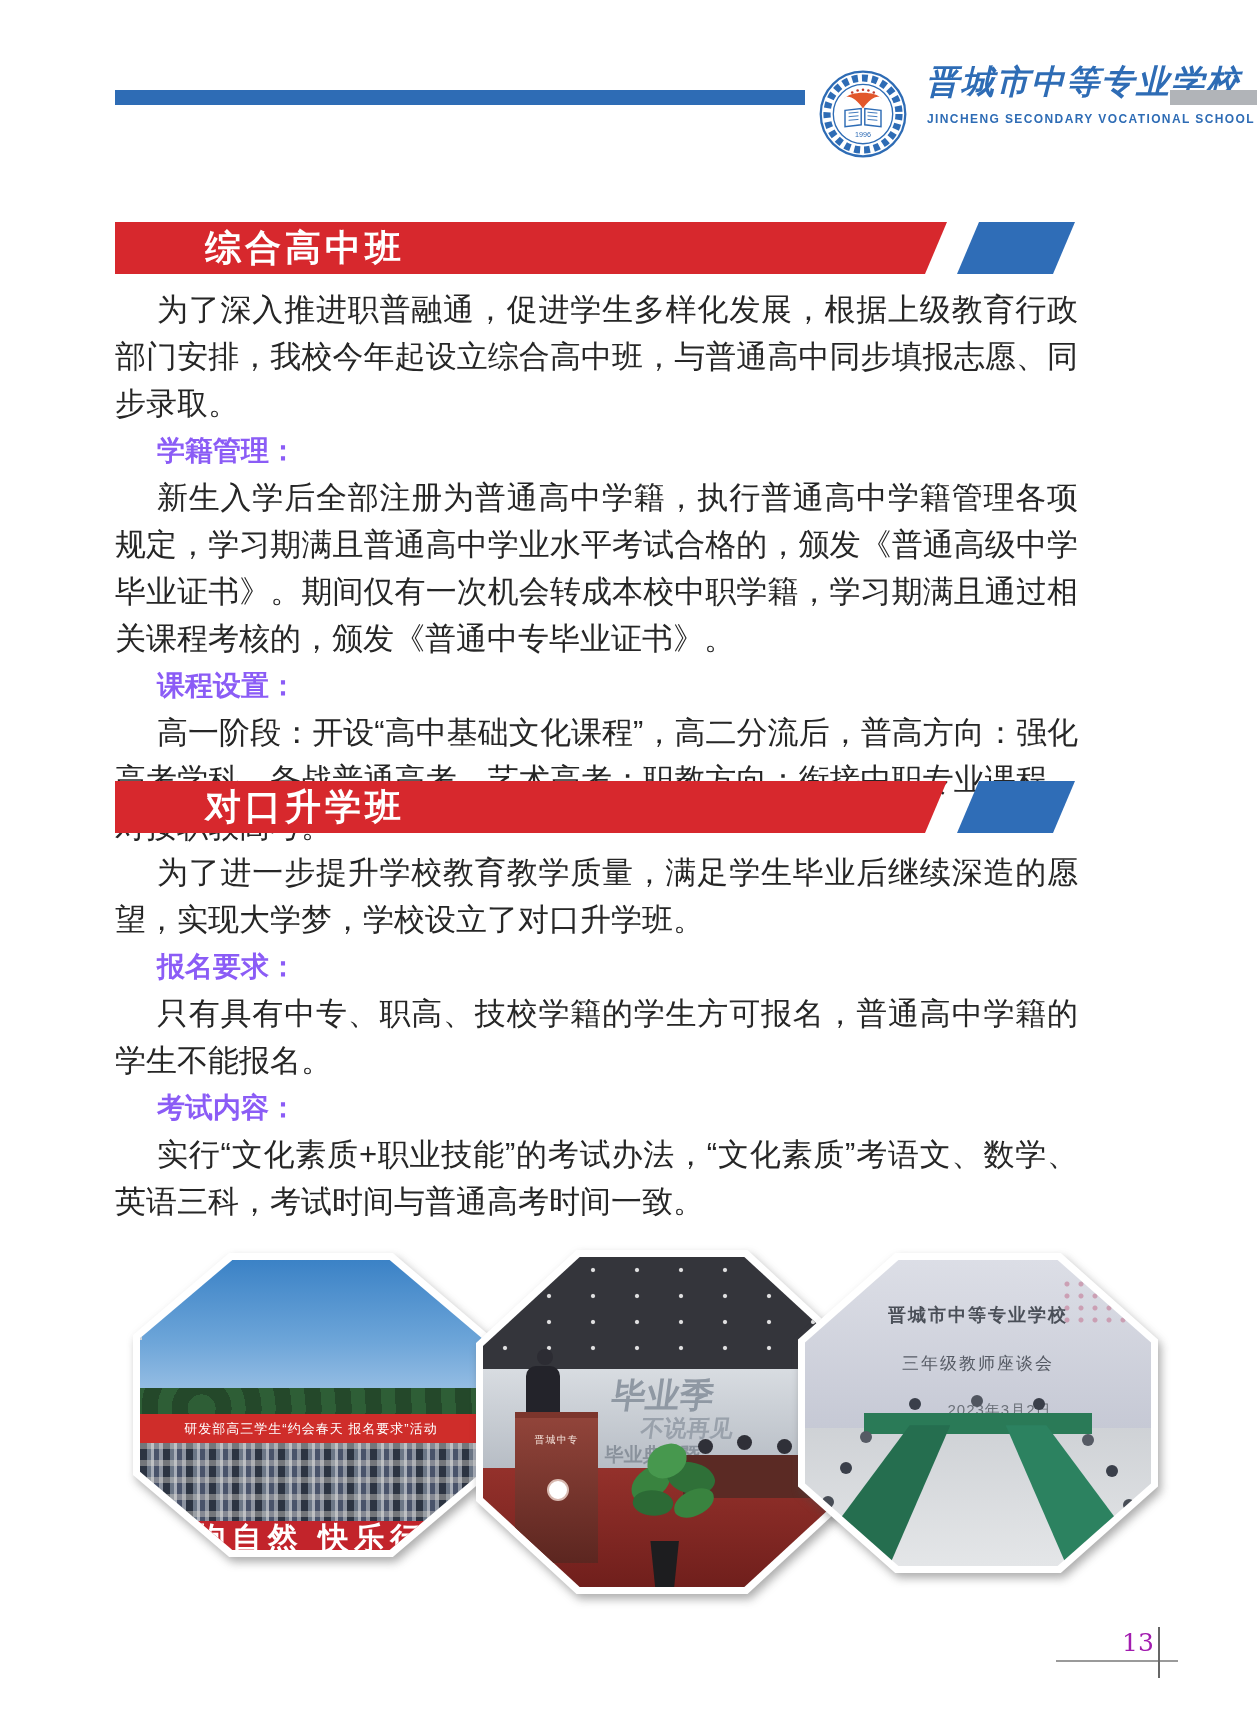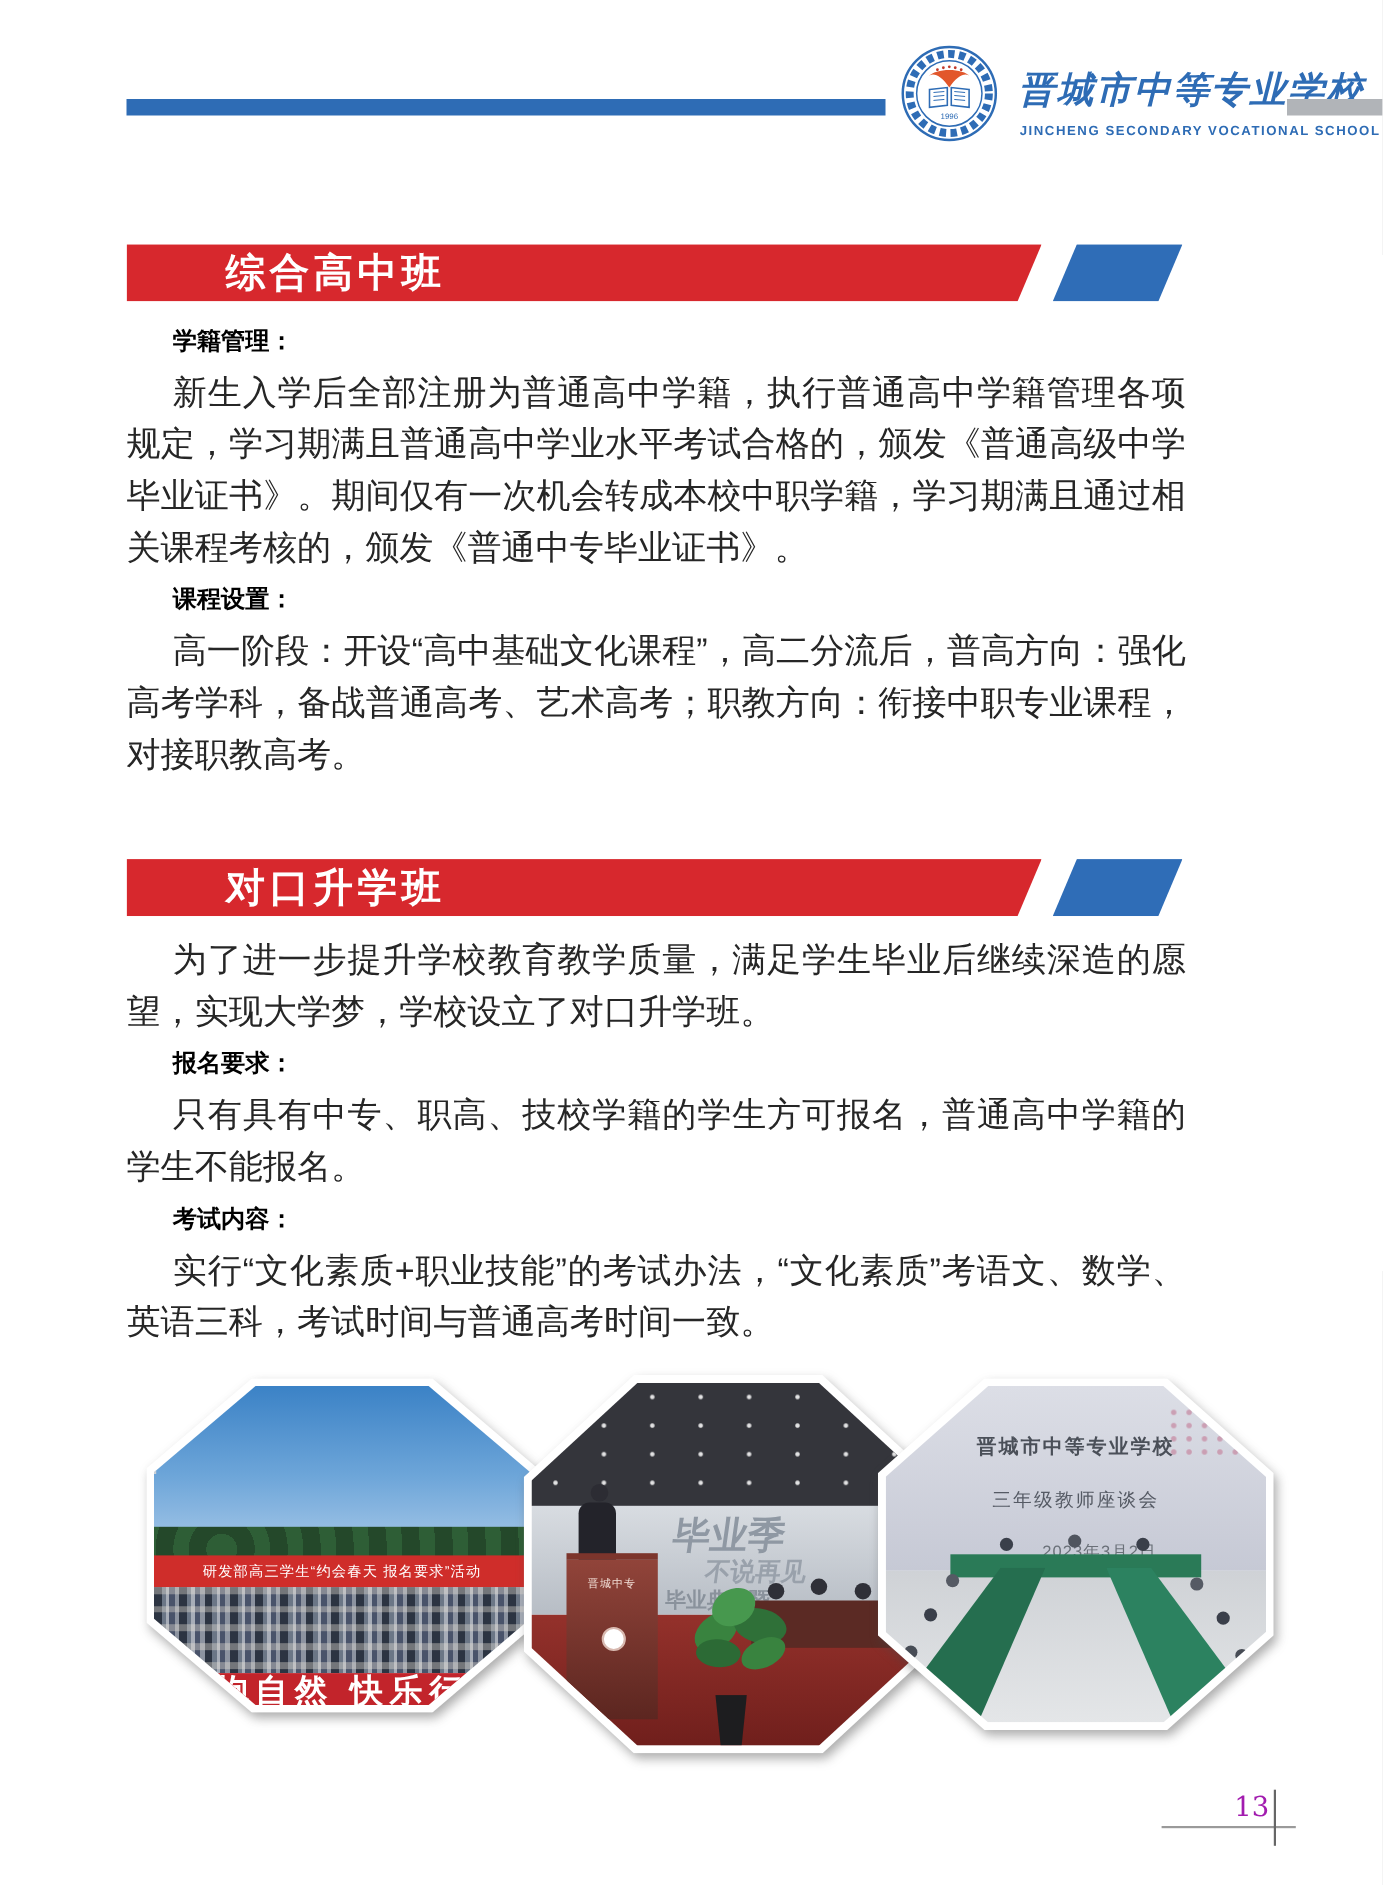--- a/index.html
+++ b/index.html
@@ -3,40 +3,40 @@
 <meta charset="utf-8">
 <style>
   html,body{margin:0;padding:0;background:#e9e9e9;}
   .page{position:relative;width:1257px;height:1714px;margin:0 auto;background:#ffffff;
         font-family:"Liberation Sans",sans-serif;overflow:hidden;}
   .abs{position:absolute;}
 
   
   .top-blue-bar{left:115px;top:90px;width:690px;height:15px;background:#2e6cb5;}
   .top-gray-bar{left:1170px;top:90px;width:87px;height:15px;background:#b1b4b8;}
-  .logo{left:818px;top:39px;width:90px;height:92px;}
+  .logo{left:818px;top:68px;width:90px;height:92px;}
   .name-zh{left:926px;top:60px;width:330px;font-size:33px;font-weight:700;color:#2e6cb5;
            letter-spacing:2px;font-family:"Liberation Serif",serif;font-style:italic;}
   .name-en{left:927px;top:112px;width:330px;font-size:12px;font-weight:700;color:#2e6cb5;
            letter-spacing:1.4px;}
 
   
   .banner{left:115px;width:960px;height:52px;}
   .banner .red{position:absolute;left:0;top:0;width:832px;height:100%;background:#d7282d;
                clip-path:polygon(0 0,100% 0,calc(100% - 22px) 100%,0 100%);}
   .banner .blue{position:absolute;left:842px;top:0;width:118px;height:100%;background:#2f6db7;
                clip-path:polygon(22px 0,100% 0,calc(100% - 22px) 100%,0 100%);}
   .banner .title{position:absolute;left:90px;top:0;height:52px;line-height:52px;
                font-size:36px;font-weight:700;color:#ffffff;letter-spacing:4px;}
 
   
   .content{left:115px;width:963px;font-size:31px;line-height:47px;color:#262626;
            text-align:justify;}
   .content p{margin:0;text-indent:42px;}
-  .content h4{margin:0;text-indent:42px;font-size:22px;line-height:47px;font-weight:700;color:#000000;}
+  .content h4{margin:0;text-indent:42px;font-size:28px;line-height:47px;font-weight:700;color:#8b5cf6;}
 
   
   .photo{filter:drop-shadow(3px 5px 5px rgba(70,70,70,.45));}
   .oct{clip-path:polygon(27% 0%,73% 0%,100% 27%,100% 73%,73% 100%,27% 100%,0% 73%,0% 27%);}
   .frame{position:absolute;inset:0;background:#ffffff;}
   .scene{position:absolute;inset:7px;overflow:hidden;}
   .scene *{position:absolute;}
 
   
   .p1-sky{left:0;top:0;right:0;height:52%;background:linear-gradient(180deg,#3b82c6 0%,#6ea6d9 55%,#a7c8e8 100%);}
@@ -130,20 +130,21 @@
     <div class="abs top-gray-bar"></div>
   </div>
 
   <div class="abs banner" style="top:222px;">
     <div class="red"></div>
     <div class="blue"></div>
     <div class="title">综合高中班</div>
   </div>
 
   <div class="abs content" style="top:286px;">
+    <p>为了深入推进职普融通，促进学生多样化发展，根据上级教育行政部门安排，我校今年起设立综合高中班，与普通高中同步填报志愿、同步录取。</p>
     <h4>学籍管理：</h4>
     <p>新生入学后全部注册为普通高中学籍，执行普通高中学籍管理各项规定，学习期满且普通高中学业水平考试合格的，颁发《普通高级中学毕业证书》。期间仅有一次机会转成本校中职学籍，学习期满且通过相关课程考核的，颁发《普通中专毕业证书》。</p>
     <h4>课程设置：</h4>
     <p>高一阶段：开设“高中基础文化课程”，高二分流后，普高方向：强化高考学科，备战普通高考、艺术高考；职教方向：衔接中职专业课程，对接职教高考。</p>
   </div>
 
   <div class="abs banner" style="top:781px;">
     <div class="red"></div>
     <div class="blue"></div>
     <div class="title">对口升学班</div>

